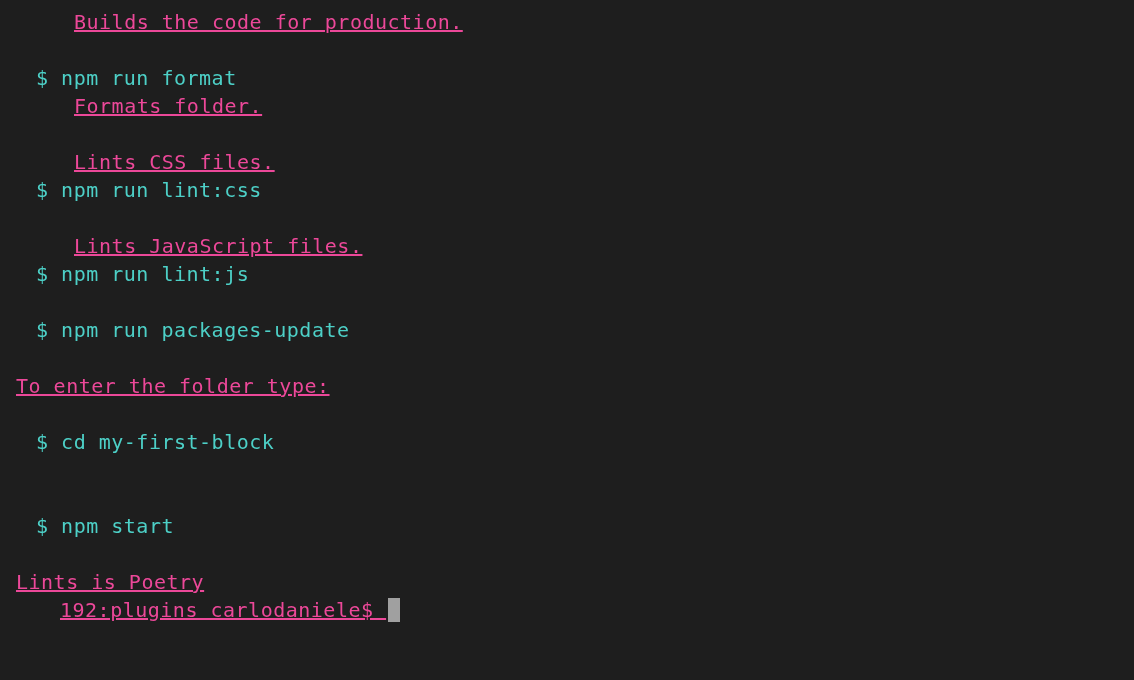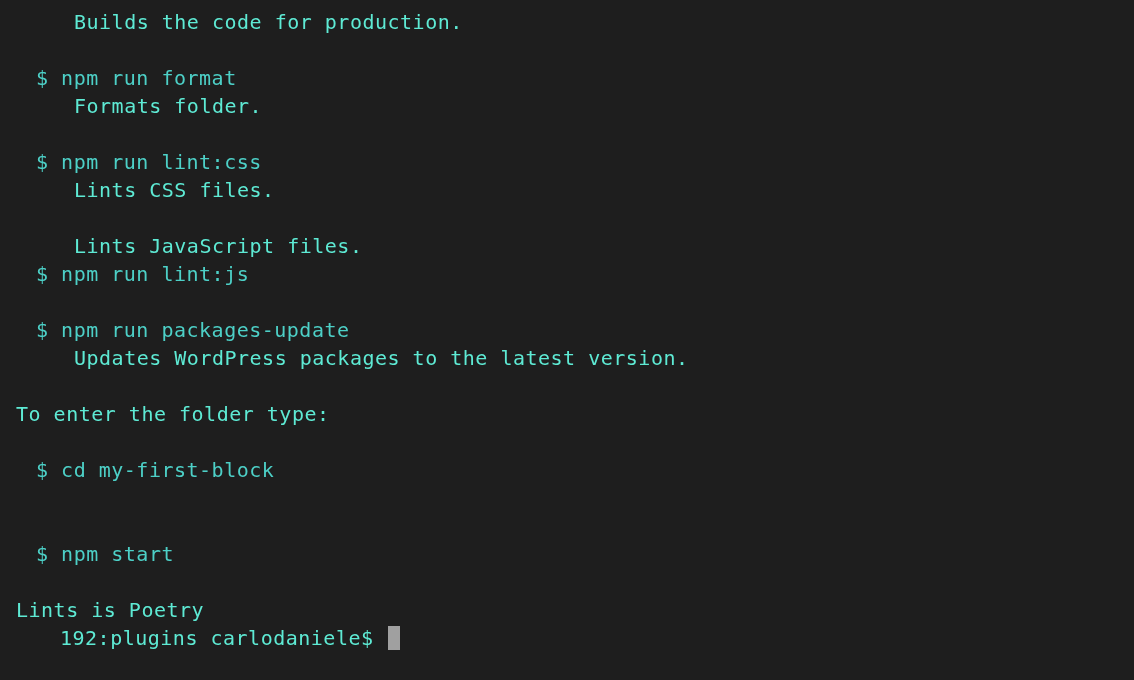--- a/index.html
+++ b/index.html
@@ -23,21 +23,22 @@
       white-space: pre;
     }
     .dollar {
       color: #4dd0c7;
     }
     .cmd {
       color: #4dd0c7;
       margin-top: 41px;
     }
     .white {
-      color: #5eead4;
+      color: #ec4899;
+      text-decoration: underline;
     }
     .indent-1 {
       padding-left: 28px;
     }
     .indent-2 {
       padding-left: 66px;
     }
     .blank-line {
       height: 28px;
     }
@@ -62,30 +63,29 @@
 
 <div>
 
   <div class="terminal-line indent-2 white">Builds the code for production.</div>
   <div class="blank-line"></div>
 
   <div class="terminal-line indent-1"><span class="dollar">$</span> <span class="cmd">npm run format</span></div>
   <div class="terminal-line indent-2 white">Formats folder.</div>
   <div class="blank-line"></div>
 
+  <div class="terminal-line indent-2 white">Lints CSS files.</div>
   <div class="terminal-line indent-1"><span class="dollar">$</span> <span class="cmd">npm run lint:css</span></div>
-  <div class="terminal-line indent-2 white">Lints CSS files.</div>
   <div class="blank-line"></div>
 
   <div class="terminal-line indent-2 white">Lints JavaScript files.</div>
   <div class="terminal-line indent-1"><span class="dollar">$</span> <span class="cmd">npm run lint:js</span></div>
   <div class="blank-line"></div>
 
   <div class="terminal-line indent-1"><span class="dollar">$</span> <span class="cmd">npm run packages-update</span></div>
-  <div class="terminal-line indent-2 white">Updates WordPress packages to the latest version.</div>
   <div class="blank-line"></div>
 
   <div class="terminal-line heading-line white">To enter the folder type:</div>
   <div class="blank-line"></div>
 
   <div class="terminal-line indent-1"><span class="dollar">$</span> <span class="cmd">cd my-first-block</span></div>
   <div class="blank-line"></div>
 
   <div class="blank-line"></div>
 

